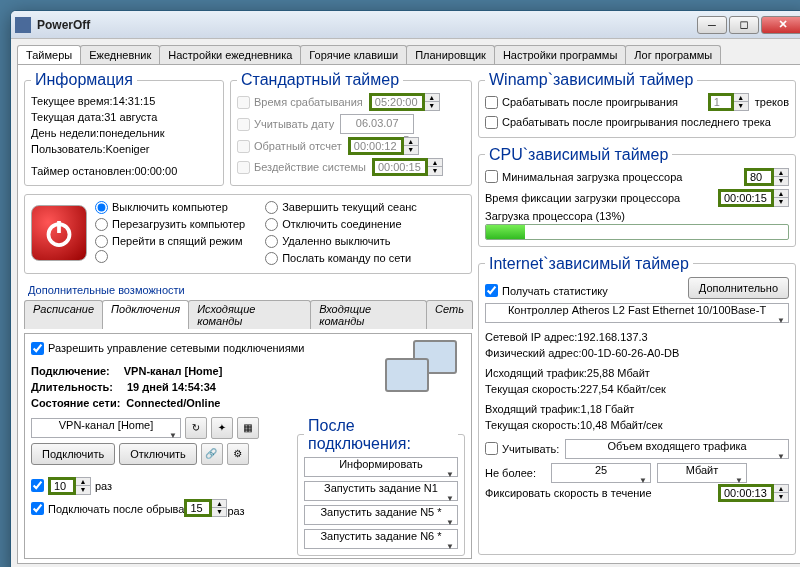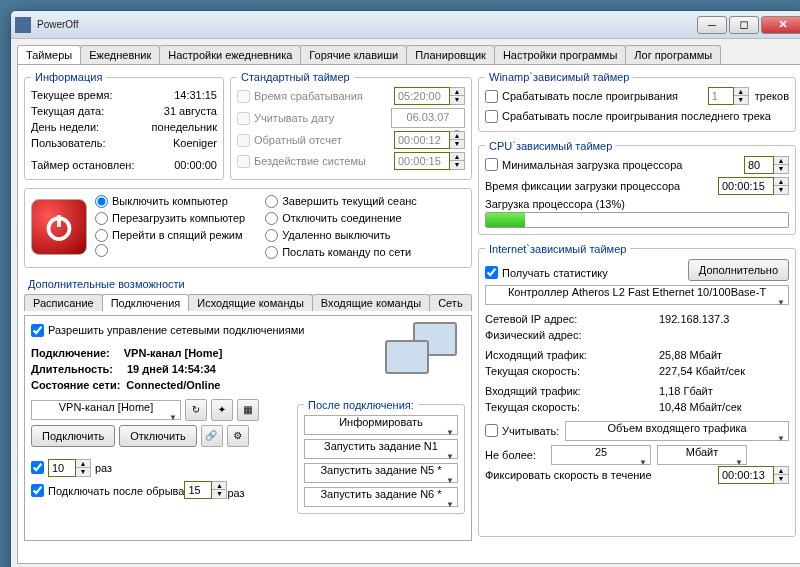--- a/index.html
+++ b/index.html
@@ -1,50 +1,50 @@
 <!DOCTYPE html>
 <html><head>
 <meta charset="utf-8">
 <style>
 * { box-sizing: border-box; font-family: "Segoe UI", Tahoma, sans-serif; font-size: 11px; }
 body { margin: 0; background: #4a7a9a; padding: 10px; }
 .window { width: 800px; height: 567px; background: #f0f0f0; border: 1px solid #2a5a7a; border-radius: 6px; box-shadow: 0 4px 20px rgba(0,0,0,0.4); overflow: hidden; }
 .titlebar { height: 28px; background: linear-gradient(#e8f0f8, #d0dae8); display: flex; align-items: center; padding: 0 4px; border-bottom: 1px solid #bbb; }
 .titlebar .icon { width: 16px; height: 16px; background: #4a6a9a; margin-right: 6px; display: inline-block; }
-.titlebar .title { flex: 1; font-size: 10px; color: #222; }
+.titlebar .title { flex: 1; font-size: 12px; color: #222; font-weight: bold; }
 .winbtns { display: flex; gap: 2px; }
 .winbtn { width: 30px; height: 18px; border: 1px solid #888; border-radius: 3px; display: flex; align-items: center; justify-content: center; cursor: pointer; }
 .winbtn.min, .winbtn.max { background: linear-gradient(#f8f8f8,#d8d8d8); }
 .winbtn.close { width: 44px; background: linear-gradient(#e88,#c33); color: #fff; font-weight: bold; }
 .tabs { display: flex; padding: 6px 6px 0 6px; background: #f0f0f0; }
 .tab { padding: 3px 8px; border: 1px solid #aaa; border-bottom: none; background: #e8e8e8; margin-right: -1px; cursor: pointer; border-radius: 3px 3px 0 0; white-space: nowrap; }
 .tab.active { background: #fff; }
 .content { background: #fff; margin: 0 6px 6px 6px; border: 1px solid #aaa; padding: 6px; height: 500px; overflow: hidden; }
 .row { display: flex; gap: 6px; }
 fieldset { border: 1px solid #c0c0c0; border-radius: 3px; margin: 0 0 4px 0; padding: 4px 6px 6px 6px; }
-legend { padding: 0 4px; color: #003399; font-size: 11px; }
-.kv { display: flex; justify-content: space-between; line-height: 16px; }
+legend { padding: 0 4px; color: #003399; font-size: 16px; }
+.kv { display: flex; justify-content: flex-start; line-height: 16px; }
 .kv .k { color: #000; }
 .kv .v { color: #000; }
-input[type=text] { border: 1px solid #4d7c0f; padding: 1px 3px; height: 18px; background: #fff; }
+input[type=text] { border: 3px solid #4d7c0f; padding: 1px 3px; height: 18px; background: #fff; }
 .spin { display: inline-flex; }
 .spin input { width: 56px; }
 .spinbtns { display: inline-flex; flex-direction: column; border: 1px solid #abadb3; border-left: none; }
 .spinbtns span { width: 14px; height: 8px; font-size: 7px; text-align: center; line-height: 8px; background: #eee; cursor: pointer; }
 .spinbtns span:first-child { border-bottom: 1px solid #abadb3; }
 label.chk { display: inline-flex; align-items: center; gap: 4px; line-height: 16px; cursor: pointer; }
 label.chk input { margin: 0; }
 label.chk.disabled { color: #888; }
 label.rdo { display: inline-flex; align-items: center; gap: 4px; line-height: 17px; cursor: pointer; }
 label.rdo input { margin: 0; }
 .btn { border: 1px solid #888; background: linear-gradient(#f8f8f8,#e0e0e0); padding: 2px 10px; border-radius: 3px; cursor: pointer; height: 22px; }
 .dropdown { display: inline-flex; border: 1px solid #abadb3; background: #fff; height: 20px; align-items: center; padding: 0 3px; cursor: pointer; flex-direction: column; }
 .dropdown .arrow { margin-left: auto; font-size: 8px; color: #444; }
 .subtabs { display: flex; }
-.subtab { padding: 2px 8px; border: 1px solid #aaa; border-bottom: none; background: #e8e8e8; margin-right: -1px; cursor: pointer; border-radius: 3px 3px 0 0; }
+.subtab { padding: 2px 8px; border: 1px solid #aaa; border-bottom: none; background: #e8e8e8; margin-right: -1px; cursor: pointer; border-radius: 3px 3px 0 0; font-style: italic; }
 .subtab.active { background: #fff; }
 .subcontent { border: 1px solid #aaa; padding: 6px; background: #fff; }
 .poweroff-icon { width: 56px; height: 56px; border: 1px solid #aaa; border-radius: 8px; background: radial-gradient(circle at 30% 30%, #f55, #900); display: flex; align-items: center; justify-content: center; }
 .poweroff-icon svg { width: 36px; height: 36px; }
 .pc-icon { width: 90px; height: 70px; position: relative; }
 .pc-icon .mon { width: 44px; height: 34px; border: 2px solid #888; background: #cde; position: absolute; border-radius: 3px; }
 .pc-icon .mon.b { top: 0; left: 38px; }
 .pc-icon .mon.f { top: 18px; left: 10px; }
 .toolbtn { width: 22px; height: 22px; border: 1px solid #aaa; background: linear-gradient(#f8f8f8,#e0e0e0); display: inline-flex; align-items: center; justify-content: center; cursor: pointer; border-radius: 2px; font-size: 10px; }
 .progress { border: 1px solid #8a8; height: 16px; background: #fff; border-radius: 2px; overflow: hidden; }
@@ -379,20 +379,21 @@
               <span>Контроллер Atheros L2 Fast Ethernet 10/100Base-T</span>
               <span class="arrow">▼</span>
             </span>
 
           <div class="kv">
               <span>Сетевой IP адрес:</span>
               <span style="width:130px">192.168.137.3</span>
             </div>
           <div class="kv">
               <span>Физический адрес:</span>
+              <span style="width:130px">00-1D-60-26-A0-DB</span>
             </div>
           <div style="height:4px"></div>
           <div class="kv">
               <span>Исходящий трафик:</span>
               <span style="width:130px">25,88 Мбайт</span>
             </div>
           <div class="kv">
               <span>Текущая скорость:</span>
               <span style="width:130px">227,54 Кбайт/сек</span>
             </div>

